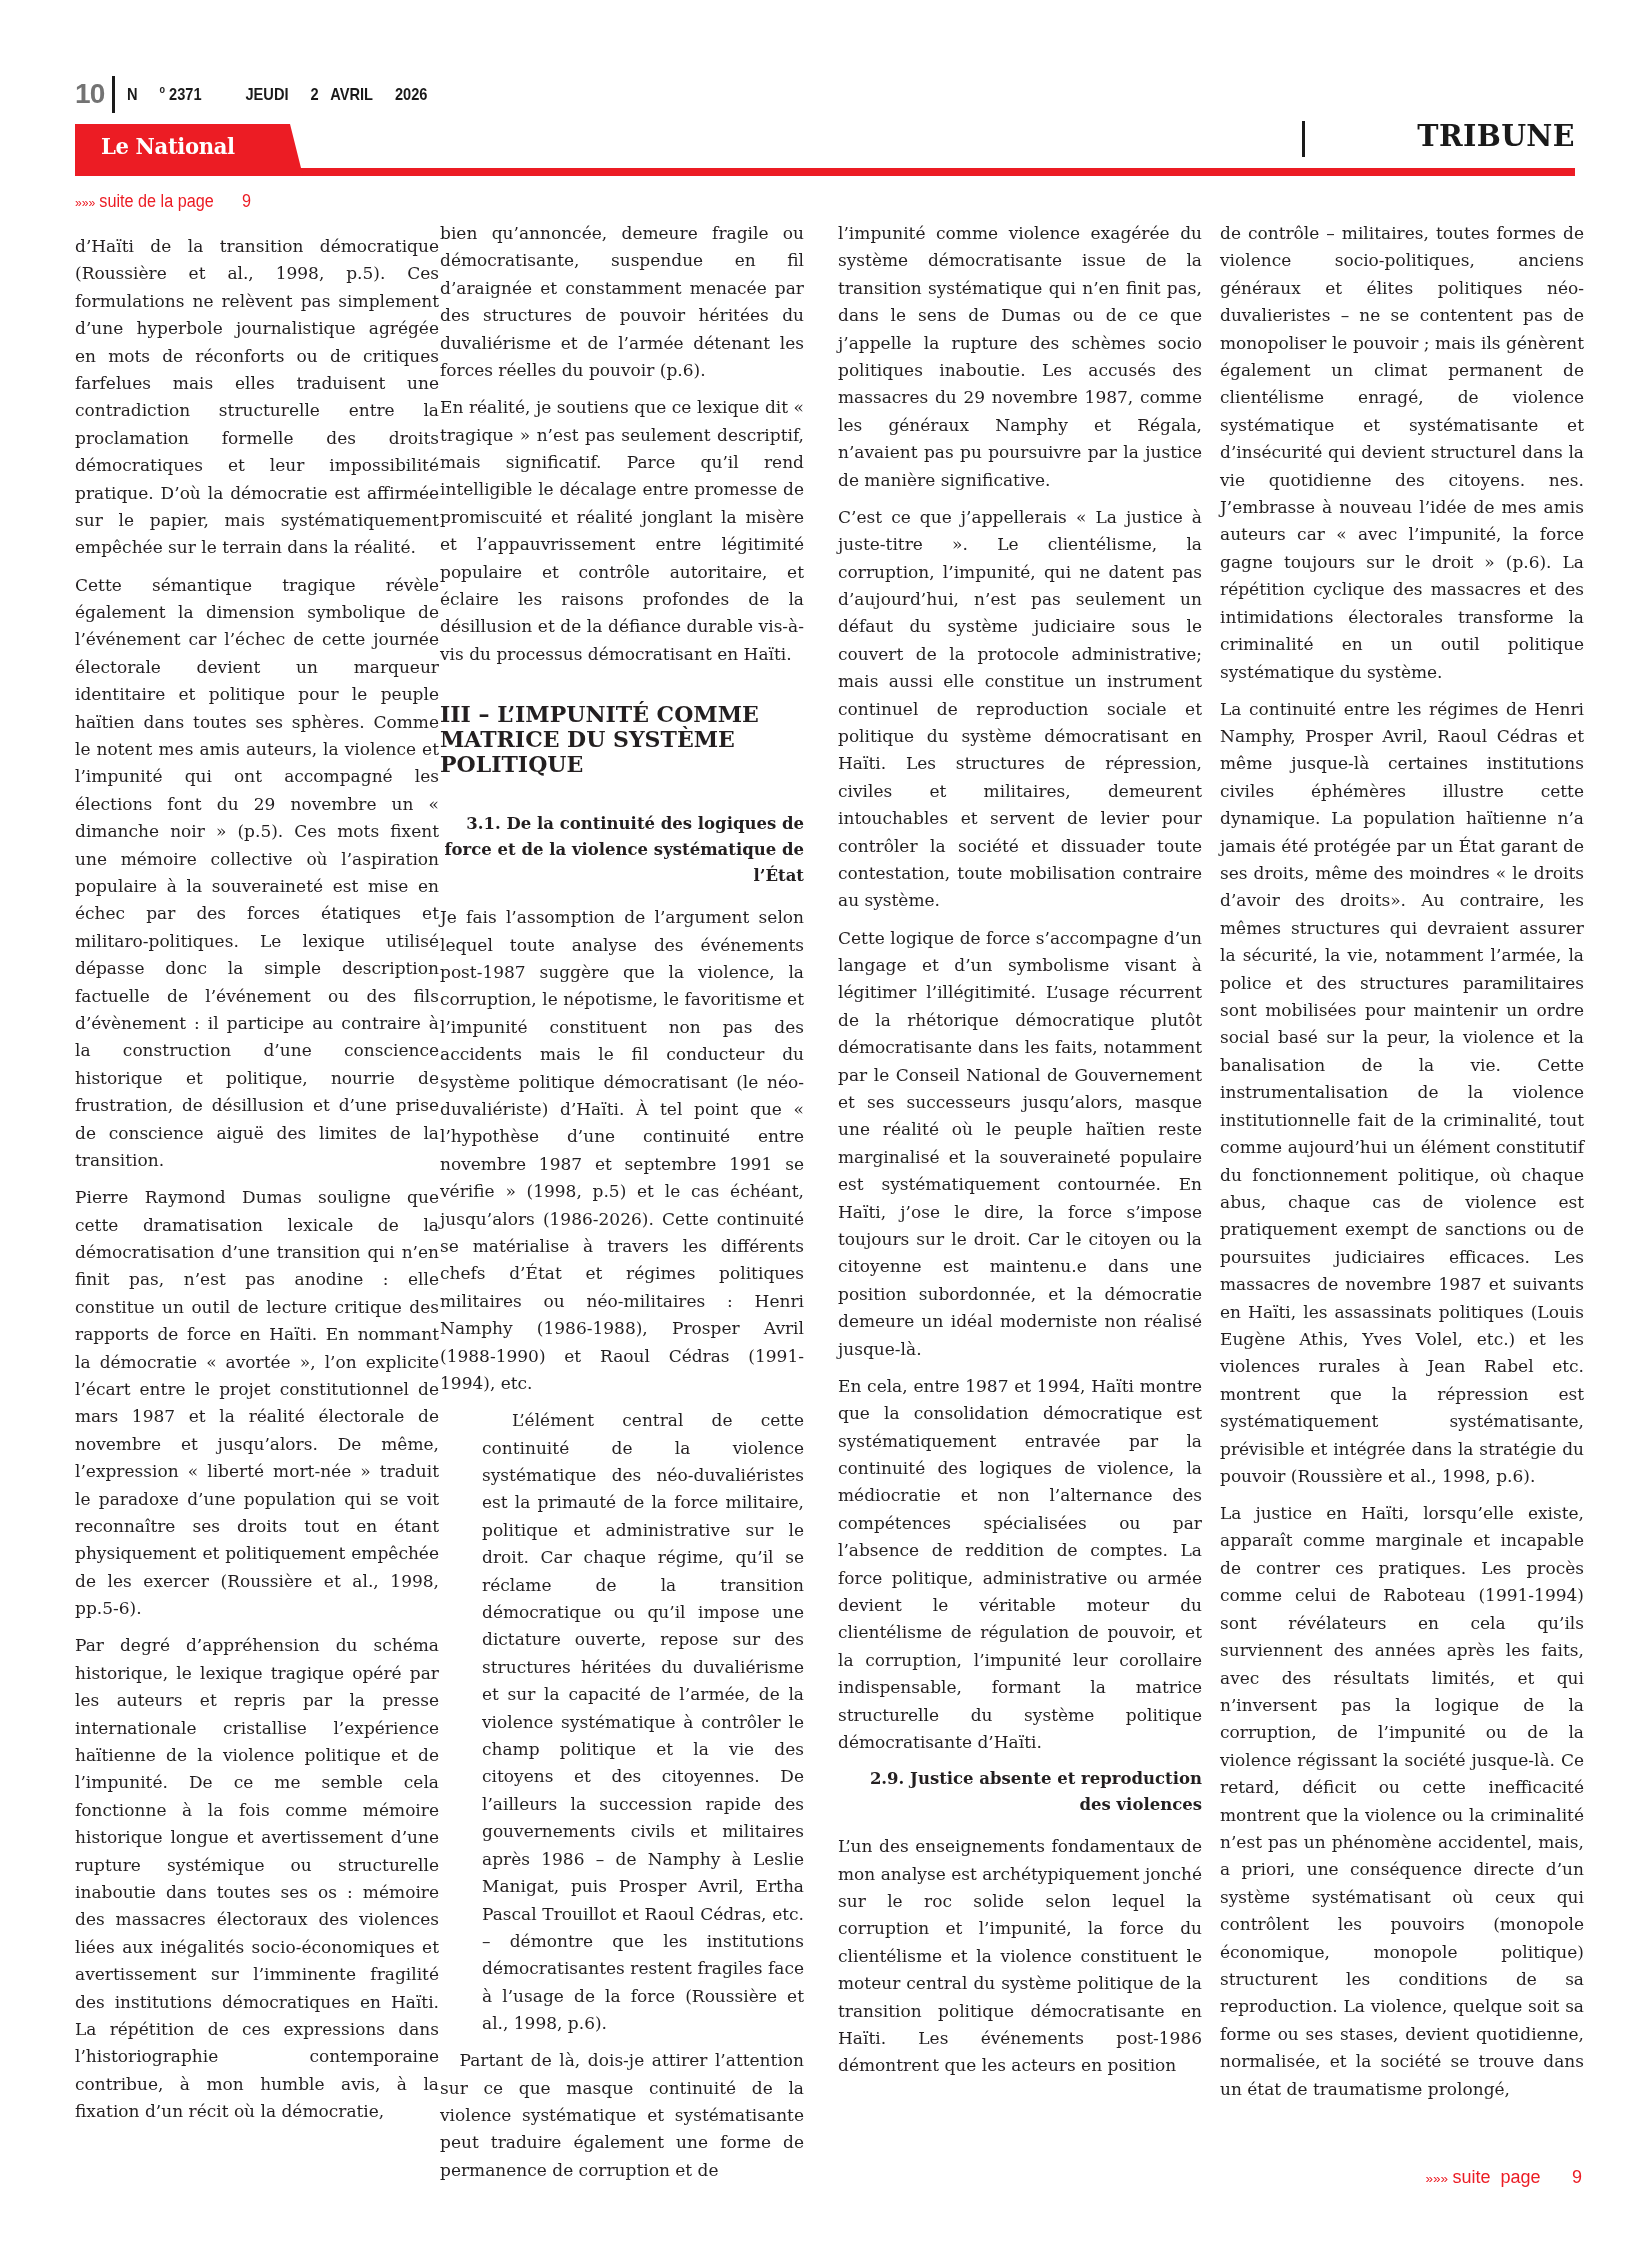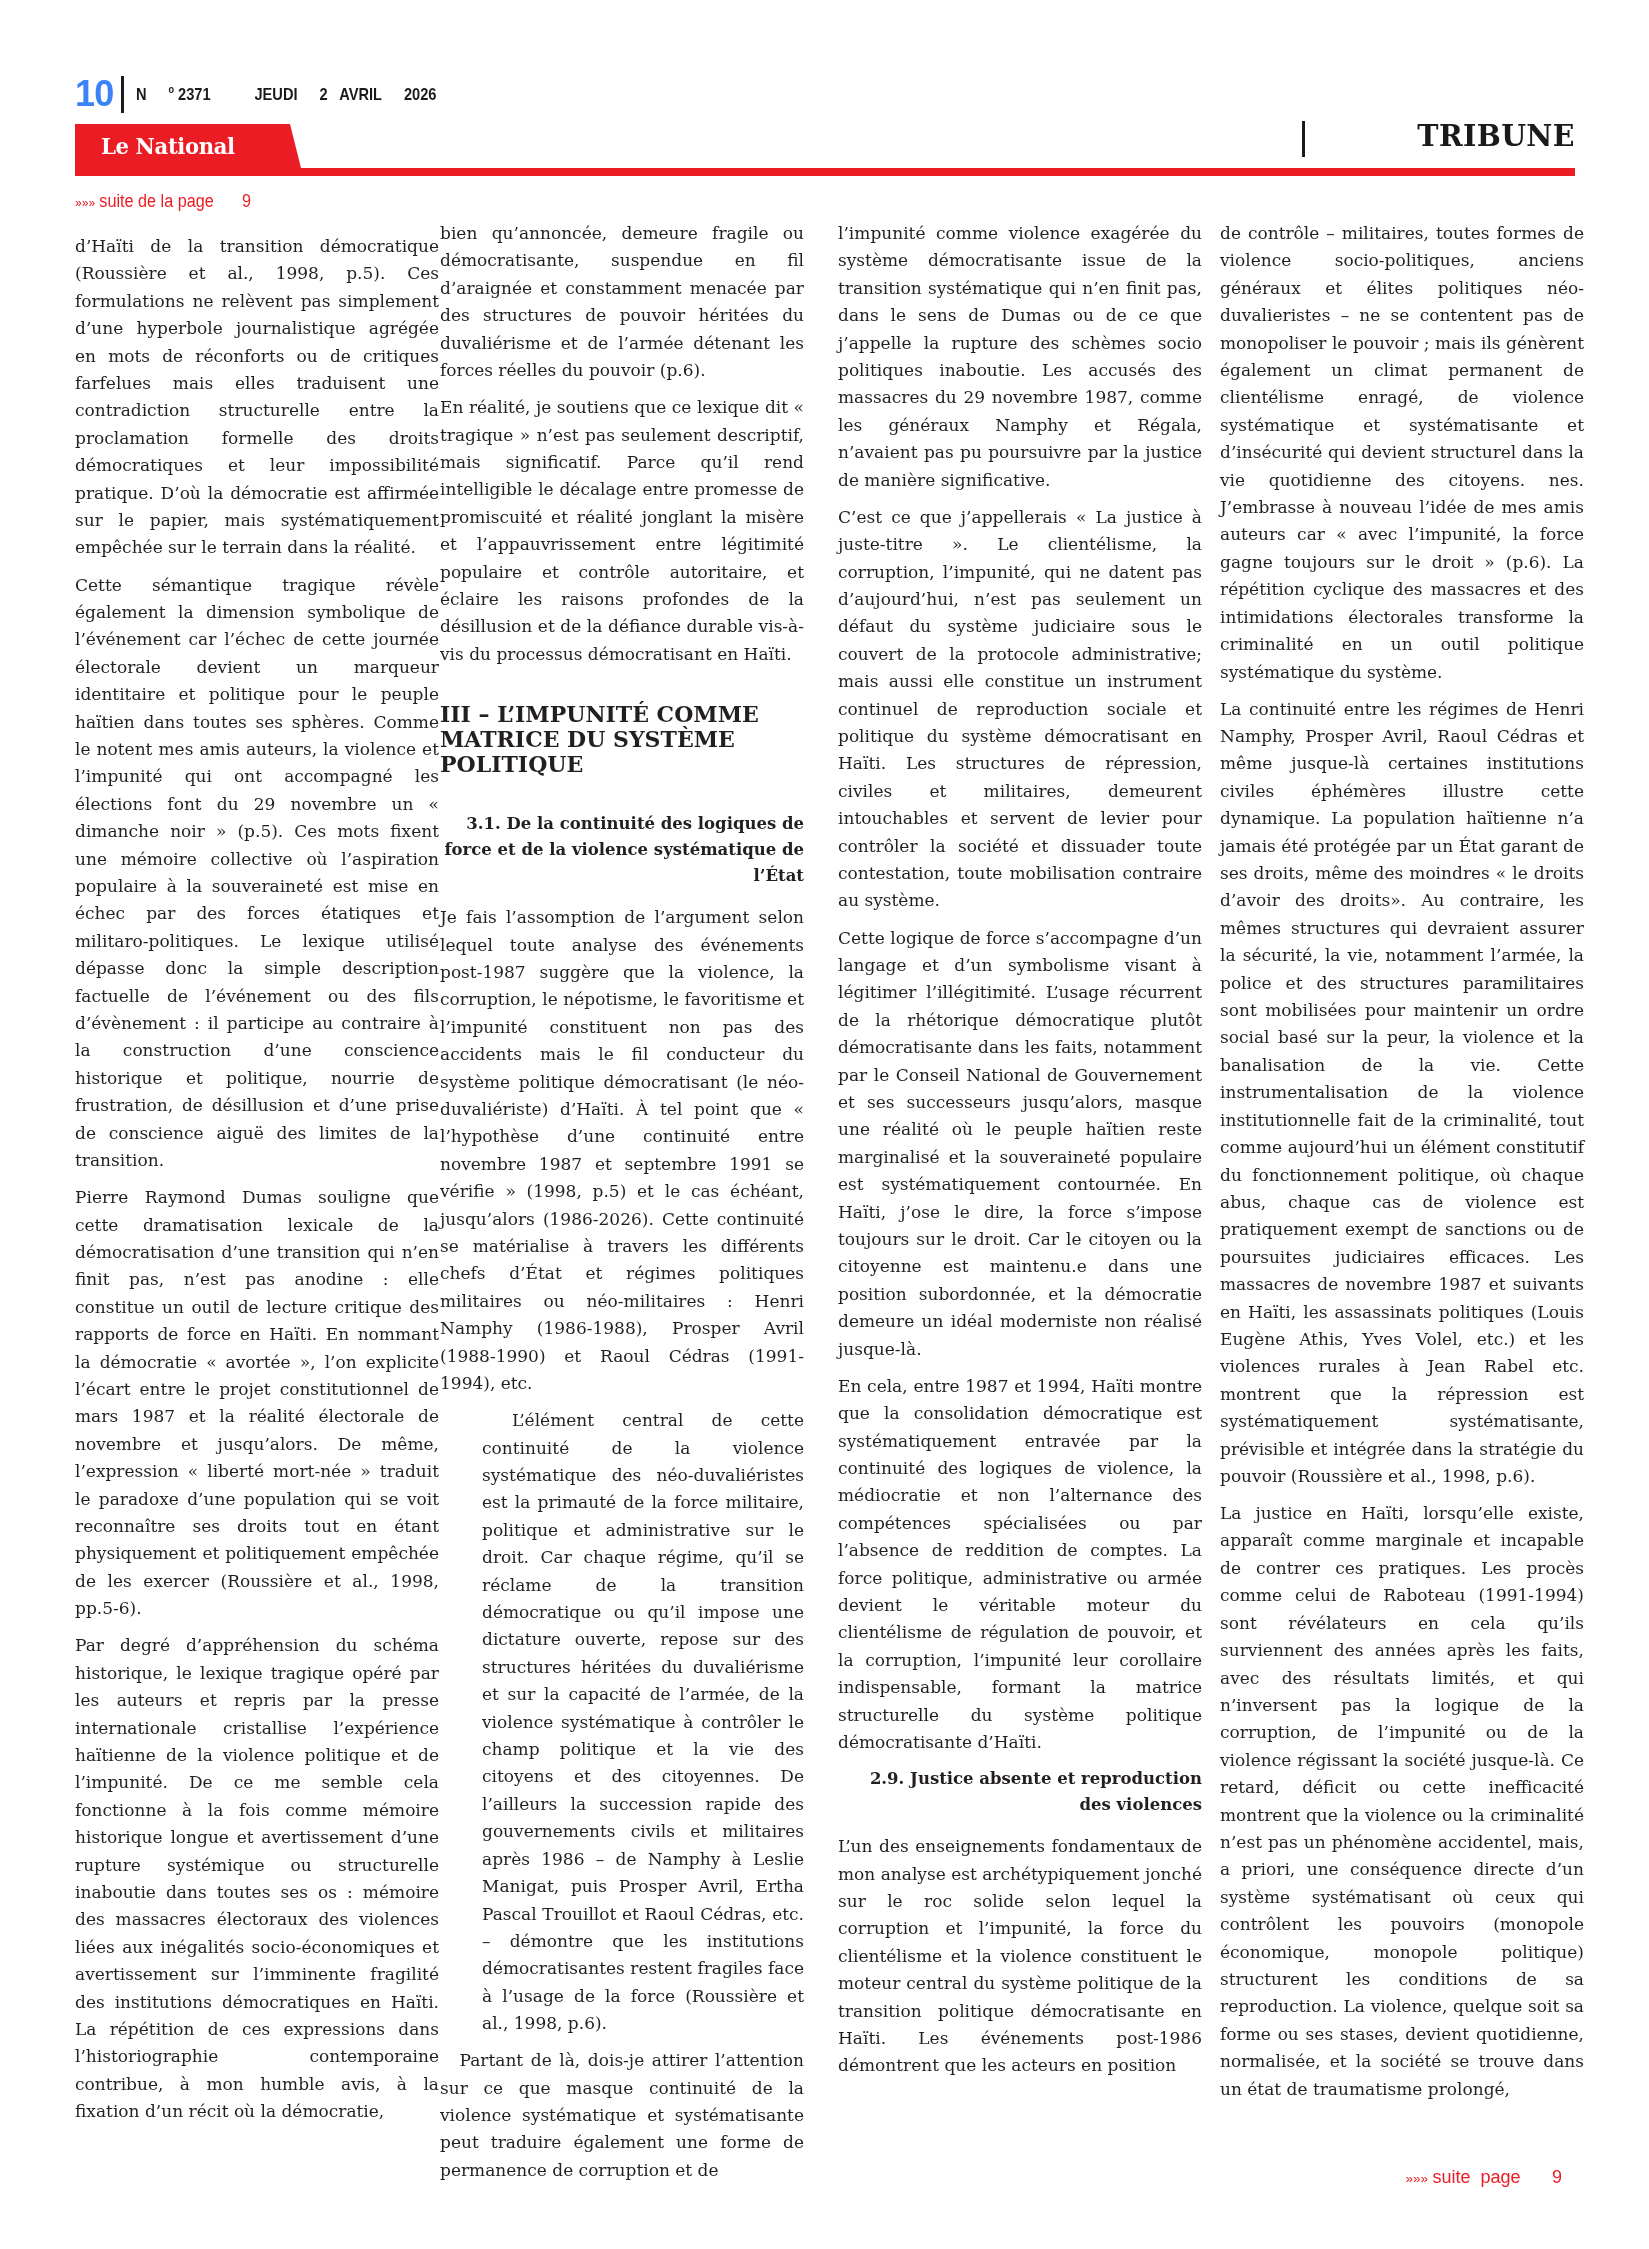--- a/index.html
+++ b/index.html
@@ -1,33 +1,33 @@
 <!DOCTYPE html>
 <html style="font-size:12px"><head>
 <meta charset="utf-8">
 <style>
   html, body { margin: 0; padding: 0; background: #ffffff; }
   body { width: 1650px; height: 2250px; position: relative; overflow: hidden; color: #231f20; }
   .folio { position: absolute; left: 75px; top: 73px; height: 42px; display: flex; align-items: center; }
-  .page-num { font-family: "Liberation Sans", sans-serif; font-weight: bold; font-size: 36px; letter-spacing: -0.7px; color: #3b82f6; line-height: 1; }
+  .page-num { font-family: "Liberation Sans", sans-serif; font-weight: bold; font-size: 28px; letter-spacing: -0.7px; color: #737373; line-height: 1; }
   .folio-bar { width: 3px; height: 37px; background: #1a1a1a; margin: 0 12px 0 7.5px; }
   .folio-meta { font-family: "Liberation Sans", sans-serif; font-weight: bold; font-size: 17px; color: #1a1a1a; display: flex; align-items: baseline; transform: scaleX(0.86); transform-origin: left center; }
   .folio-meta span { margin-right: 25.5px; }
   .folio-meta .issue-no sup { font-size: 10.5px; }
   .band { position: absolute; left: 75px; top: 124px; width: 1500px; height: 52px; }
   .band-rule { position: absolute; left: 0; right: 0; top: 44px; height: 8.2px; background: #ec1c24; }
   .band-tab { position: absolute; left: 0; top: 0; width: 228px; height: 52px; background: #ec1c24; clip-path: polygon(0 0, 215px 0, 228px 52px, 0 52px); }
   .brand { position: absolute; left: 26px; top: 7.5px; font-family: "DejaVu Serif", serif; font-weight: bold; font-size: 23px; color: #ffffff; letter-spacing: -0.4px; transform: scaleX(0.92); transform-origin: left center; }
   .section-bar { position: absolute; left: 1302px; top: 121px; width: 3px; height: 36px; background: #1a1a1a; }
   .section-name { position: absolute; right: 75px; top: 118px; font-family: "DejaVu Serif", serif; font-weight: bold; font-size: 30px; color: #1a1a1a; letter-spacing: 0.4px; transform: scaleX(0.95); transform-origin: right center; }
   .jump { font-family: "Liberation Sans", sans-serif; color: #ec1c24; font-size: 18px; position: absolute; }
   .jump .arrows { font-size: 13.5px; margin-right: 4.5px; }
   .jump .pg { margin-left: 31.5px; }
   .jump-top { left: 75px; top: 191px; transform: scaleX(0.9); transform-origin: left center; }
-  .jump-bottom { right: 88px; top: 2167px; }
+  .jump-bottom { right: 68px; top: 2167px; }
   .col { position: absolute; top: 220px; width: 364px; font-family: "DejaVu Serif", serif; font-size: 17px; line-height: 27.4px; text-align: justify; hyphens: none; }
   .col p { margin: 0 0 9.7px 0; }
   .col p.indent { text-indent: 30px; margin-left: 42px; }
   .col p.indent-sm { text-indent: 19.5px; }
   .col h2 { font-family: "DejaVu Serif", serif; font-weight: bold; font-size: 22px; line-height: 25px; margin: 34px 0 34px 0; text-align: left; }
   .col h3 { font-family: "DejaVu Serif", serif; font-weight: bold; font-size: 16.5px; line-height: 26px; margin: 0 0 15px 0; text-align: right; }
   .col1 { left: 75px; margin-top: 13px; }
   .col2 { left: 440px; }
   .col3 { left: 838px; }
   .col4 { left: 1220px; }

